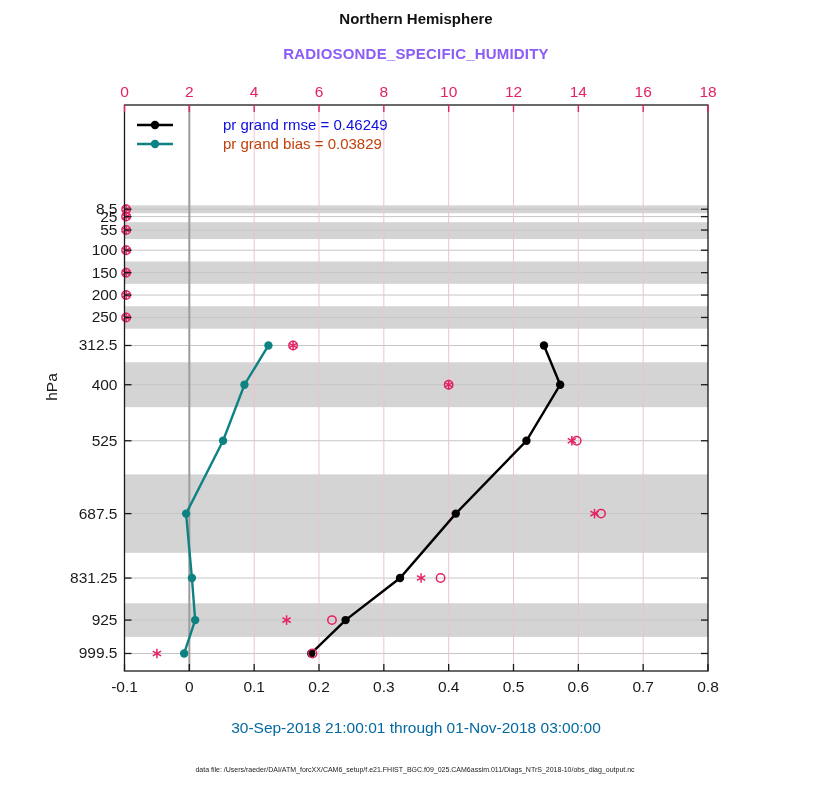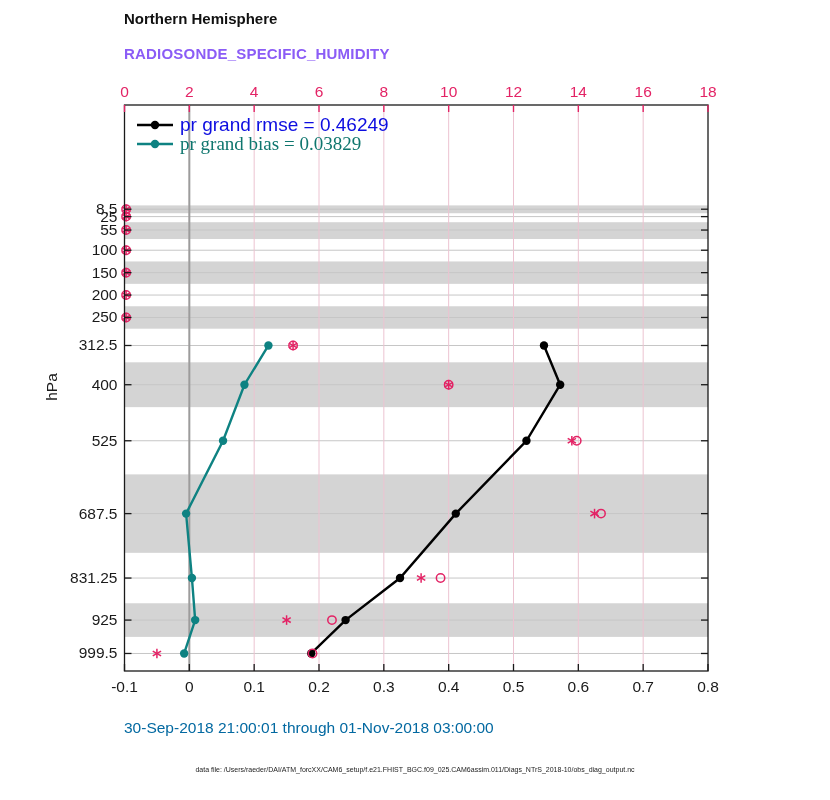--- a/index.html
+++ b/index.html
@@ -1,28 +1,28 @@
 <!DOCTYPE html>
 <html><head>
 <meta charset="utf-8">
 <style>
   html,body{margin:0;padding:0;background:#fff;}
   #fig{position:relative;width:830px;height:800px;background:#ffffff;overflow:hidden;
        font-family:"Liberation Sans", sans-serif;}
   .abs{position:absolute;}
-  .ctr{left:124px;width:584px;text-align:left;}
+  .ctr{left:124px;width:584px;text-align:center;}
   .title1{top:10px;font-size:15px;font-weight:bold;color:#111;}
   .title2{top:45px;font-size:15px;font-weight:bold;color:#8b5cf6;letter-spacing:.2px;}
   .subtitle{top:54px;font-size:14.5px;color:#e32365;}
   #plot-svg{position:absolute;left:0;top:0;}
   svg text{font-family:"Liberation Sans", sans-serif;}
   .legend{left:136px;top:115px;}
   .legend-row{display:flex;align-items:center;height:19px;}
   .legend-row svg{display:block;margin-right:6px;}
-  .legend-label{font-size:19px;color:#0d0de0;white-space:nowrap;}
+  .legend-label{font-size:15px;color:#0d0de0;white-space:nowrap;margin-left:43px;}
   .ylab{left:30px;top:378px;width:44px;text-align:center;font-size:15.5px;color:#1a1a1a;
         transform:rotate(-90deg);}
   .xlab{top:697px;font-size:15.5px;color:#1a1a1a;}
   .dateline{top:719px;font-size:15.5px;color:#0369a1;}
   .footer{left:0;width:830px;top:766px;text-align:center;font-size:7px;color:#222;}
 </style>
 </head>
 <body>
 
 <div id="fig">
@@ -244,21 +244,21 @@
         <line x1="1" y1="6" x2="37" y2="6" stroke="#000000" stroke-width="2.4"></line>
         <circle cx="19" cy="6" r="4.2" fill="#000000"></circle>
       </svg>
       <span class="legend-label" style="color: rgb(13, 13, 224);">pr grand rmse = 0.46249</span>
     </div>
     <div class="legend-row">
       <svg width="38" height="12">
         <line x1="1" y1="6" x2="37" y2="6" stroke="#0e8282" stroke-width="2.4"></line>
         <circle cx="19" cy="6" r="4.2" fill="#0e8282"></circle>
       </svg>
-      <span class="legend-label" style="color: #0f766e; font-family: Liberation Serif, serif;">pr grand bias = 0.03829</span>
+      <span class="legend-label" style="color: #c2410c;">pr grand bias = 0.03829</span>
     </div>
   </div>
 
   <div class="abs ylab">hPa</div>
   <div class="abs ctr dateline">30-Sep-2018 21:00:01 through 01-Nov-2018 03:00:00</div>
   <div class="abs footer">data file: /Users/raeder/DAI/ATM_forcXX/CAM6_setup/f.e21.FHIST_BGC.f09_025.CAM6assim.011/Diags_NTrS_2018-10/obs_diag_output.nc</div>
 
 </div>
 
 </body></html>

